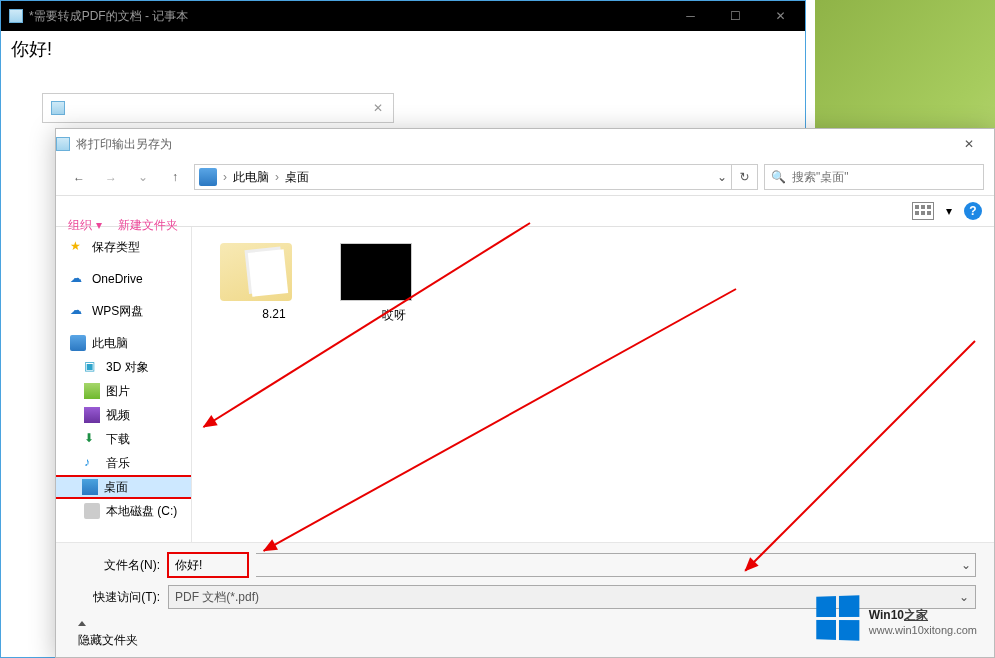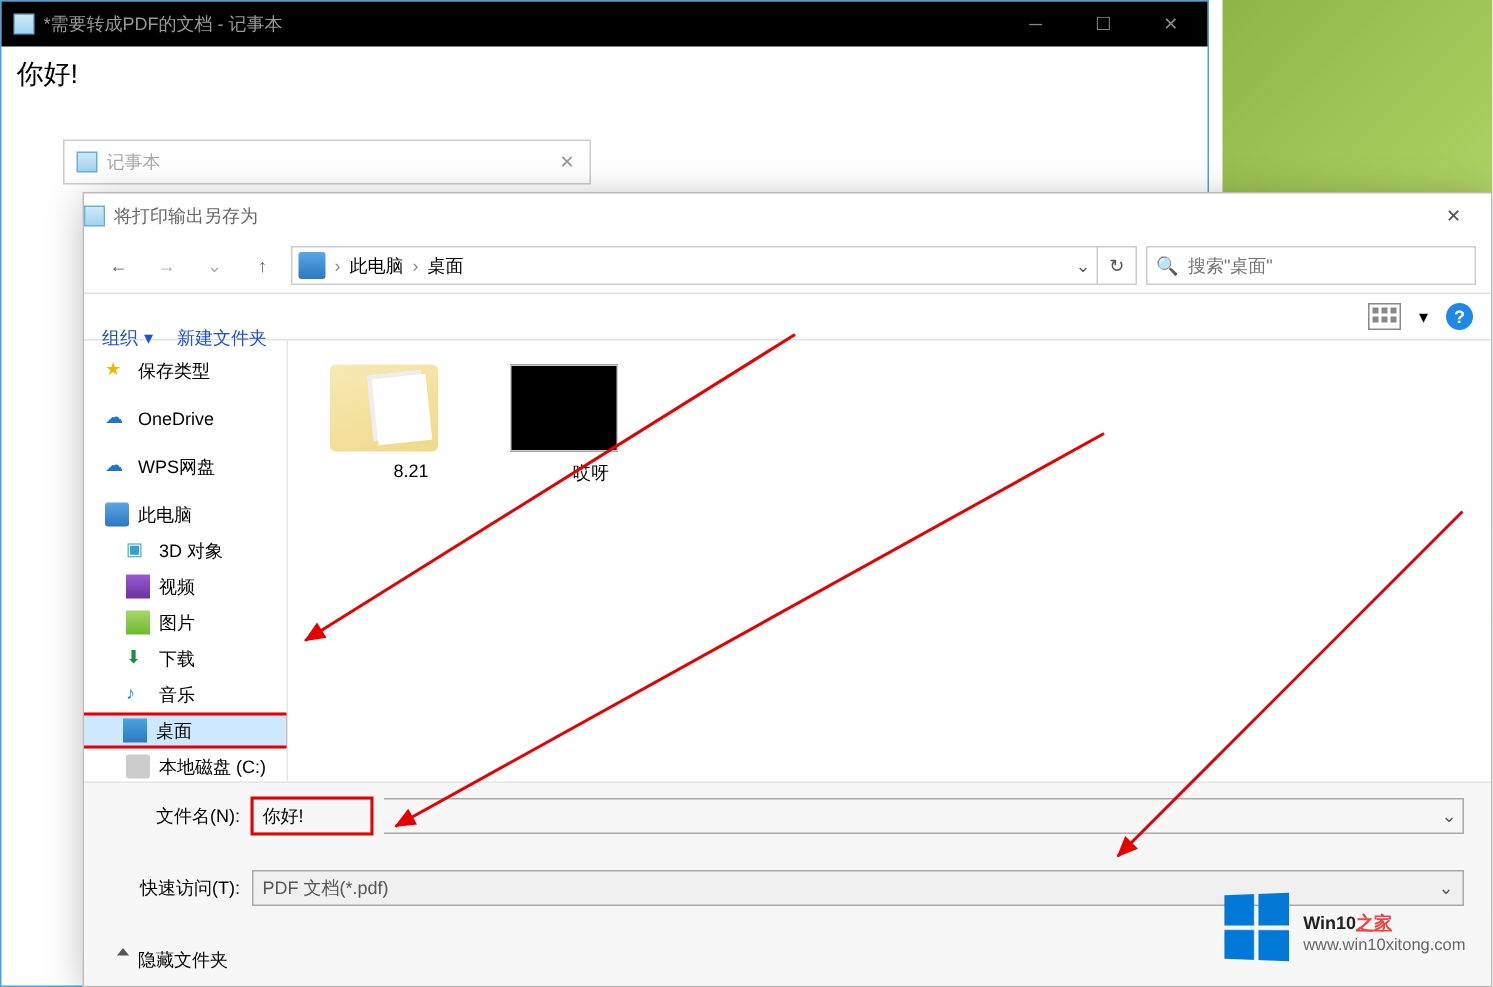--- a/index.html
+++ b/index.html
@@ -32,61 +32,61 @@
 .sa-navrow { height: 36px; display: flex; align-items: center; padding: 0 10px; gap: 6px; }
 .nav-arrow { width: 26px; height: 26px; display: flex; align-items: center; justify-content: center; color: #aaa; }
 .nav-arrow.enabled { color: #555; }
 .breadcrumb { flex: 1; height: 26px; border: 1px solid #ccc; display: flex; align-items: center; padding: 0 4px; gap: 4px; }
 .bc-icon { width: 18px; height: 18px; }
 .bc-sep { color: #888; padding: 0 2px; }
 .bc-refresh { width: 26px; height: 26px; border: 1px solid #ccc; border-left: none; margin-left: -6px; display: flex; align-items: center; justify-content: center; color: #555; }
 .searchbox { width: 220px; height: 26px; border: 1px solid #ccc; display: flex; align-items: center; padding: 0 6px; color: #888; gap: 6px; }
 .searchbox input { border: none; outline: none; flex: 1; color: #888; }
 .sa-toolbar { height: 32px; display: flex; align-items: center; padding: 0 12px; border-top: 1px solid #e1e1e1; border-bottom: 1px solid #e1e1e1; gap: 16px; }
-.tb-item { display: flex; align-items: center; gap: 4px; color: #1d4ed8; margin-top: 28px; }
+.tb-item { display: flex; align-items: center; gap: 4px; color: #ec4899; margin-top: 28px; }
 .tb-right { margin-left: auto; display: flex; gap: 12px; align-items: center; }
 .view-icon { width: 22px; height: 18px; border: 1px solid #888; position: relative; }
 .view-icon::before { content: ""; position: absolute; left: 2px; top: 2px; width: 4px; height: 4px; background: #888; box-shadow: 6px 0 #888, 12px 0 #888, 0 6px #888, 6px 6px #888, 12px 6px #888; }
 .help-icon { width: 18px; height: 18px; border-radius: 50%; background: #1e88e5; color: #fff; display: flex; align-items: center; justify-content: center; font-weight: bold; }
 
 .sa-body { flex: 1; display: flex; min-height: 0; }
 .tree { width: 136px; border-right: 1px solid #e6e6e6; padding: 8px 0; overflow: hidden; }
 .tree-item { height: 24px; display: flex; align-items: center; padding: 0 8px 0 14px; gap: 6px; white-space: nowrap; }
 .tree-sub { padding-left: 28px; }
 .tree-item.sel { border: 2px solid #e80000; background: #cde8ff; margin: 0 -2px; padding-left: 26px; }
 .ti-icon { width: 16px; height: 16px; flex-shrink: 0; }
 .filepane { flex: 1; padding: 16px; display: flex; gap: 24px; align-items: flex-start; overflow: hidden; position: relative; }
 .file-item { width: 96px; display: flex; flex-direction: column; align-items: center; gap: 6px; }
 .folder-thumb { width: 72px; height: 58px; background: linear-gradient(160deg, #f7e9b4 0%, #f0d98a 100%); border-radius: 4px; position: relative; overflow: hidden; }
 .folder-thumb::before { content: ""; position: absolute; right: 6px; bottom: 6px; width: 36px; height: 44px; background: #fff; transform: rotate(-6deg); box-shadow: -3px -3px 0 #eee; }
 .black-thumb { width: 72px; height: 58px; background: #000; border: 1px solid #ccc; }
 .file-label { text-align: center; margin-left: 36px; }
 
 .sa-footer { border-top: 1px solid #e6e6e6; padding: 10px 18px 8px 18px; background: #f7f7f7; }
-.field-row { display: flex; align-items: center; gap: 8px; margin-bottom: 24px; }
+.field-row { display: flex; align-items: center; gap: 8px; margin-bottom: 8px; }
 .field-label { width: 86px; text-align: right; }
 .field-input { flex: 1; height: 24px; border: 1px solid #aaa; padding: 0 6px; display: flex; align-items: center; }
 .field-input.hl { outline: 2px solid #e80000; outline-offset: -1px; width: 80px; flex: none; }
 .field-after { flex: 1; height: 24px; border: 1px solid #aaa; border-left: none; display: flex; align-items: center; justify-content: flex-end; padding: 0 4px; }
 .dd-caret { color: #555; }
 .type-row .field-input { flex: 1; background: #f0f0f0; color: #555; justify-content: space-between; }
-.hide-row { display: flex; gap: 6px; padding: 4px 0 0 4px; }
+.hide-row { display: flex; gap: 6px; padding: 4px 0 0 4px; flex-direction: column; }
 .caret-up { width: 0; height: 0; border-left: 4px solid transparent; border-right: 4px solid transparent; border-bottom: 5px solid #555; display: inline-block; }
 
 
 .arrow { position: absolute; height: 2px; background: #e80000; transform-origin: left center; z-index: 10; }
 .arrow::after { content: ""; position: absolute; right: -1px; top: -5px; width: 0; height: 0; border-left: 14px solid #e80000; border-top: 6px solid transparent; border-bottom: 6px solid transparent; }
 
 
 .watermark { position: absolute; right: 18px; bottom: 18px; z-index: 20; display: flex; align-items: center; gap: 10px; }
 .win-logo { width: 44px; height: 44px; display: grid; grid-template-columns: 1fr 1fr; grid-template-rows: 1fr 1fr; gap: 3px; transform: perspective(120px) rotateY(-12deg); }
 .win-logo div { background: #0078d7; }
 .wm-text { display: flex; flex-direction: column; line-height: 1.1; }
 .wm-main { font-size: 22px; font-weight: bold; color: #222; }
-.wm-main .accent { color: #ef4444; text-decoration: underline; }
+.wm-main .accent { color: #404040; text-decoration: underline; }
 .wm-sub { font-size: 11px; color: #666; }
 
 
 .ico-notepad { background: linear-gradient(#cde9f7,#a3d4ee); border: 1px solid #6ab0da; }
 .ico-monitor { background: linear-gradient(#5aa6e6,#2b78c2); border-radius: 2px; }
 .ico-star { color: #f4b400; }
 .ico-cloud { color: #2075c9; }
 .ico-music { color: #2090e0; }
 .ico-download { color: #1e9045; }
 .ico-doc { background: #fff; border: 1px solid #7fa9d9; }
@@ -107,21 +107,20 @@
       <div class="win-btn">─</div>
       <div class="win-btn">☐</div>
       <div class="win-btn">✕</div>
     </div>
   </div>
   <div class="np-content">你好!</div>
 </div>
 
 <div class="mini-dialog">
   <div class="np-icon ico-notepad"></div>
-  <div class="np-title">记事本</div>
   <div class="mini-close">✕</div>
 </div>
 
 <div class="saveas">
   <div class="sa-titlebar">
     <div class="np-icon ico-notepad"></div>
     <div class="np-title">将打印输出另存为</div>
     <div class="sa-close">✕</div>
   </div>
 
@@ -179,26 +178,26 @@
       <div style="height:8px"></div>
       <div class="tree-item">
           <span class="ti-icon ico-monitor"></span>
           <span>此电脑</span>
         </div>
       <div class="tree-item tree-sub">
           <span class="ti-icon" style="color:#2ea4cc">▣</span>
           <span>3D 对象</span>
         </div>
       <div class="tree-item tree-sub">
+          <span class="ti-icon ico-img"></span>
+          <span>图片</span>
+        </div>
+      <div class="tree-item tree-sub">
           <span class="ti-icon ico-video"></span>
           <span>视频</span>
-        </div>
-      <div class="tree-item tree-sub">
-          <span class="ti-icon ico-img"></span>
-          <span>图片</span>
         </div>
       <div class="tree-item tree-sub">
           <span class="ti-icon ico-download">⬇</span>
           <span>下载</span>
         </div>
       <div class="tree-item tree-sub">
           <span class="ti-icon ico-music">♪</span>
           <span>音乐</span>
         </div>
       <div class="tree-item tree-sub sel">

